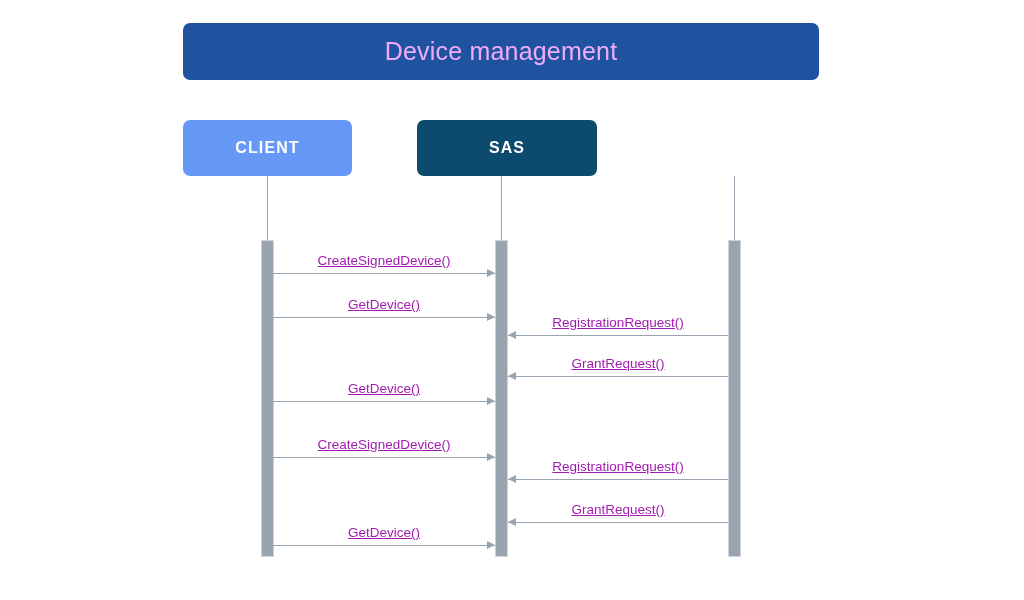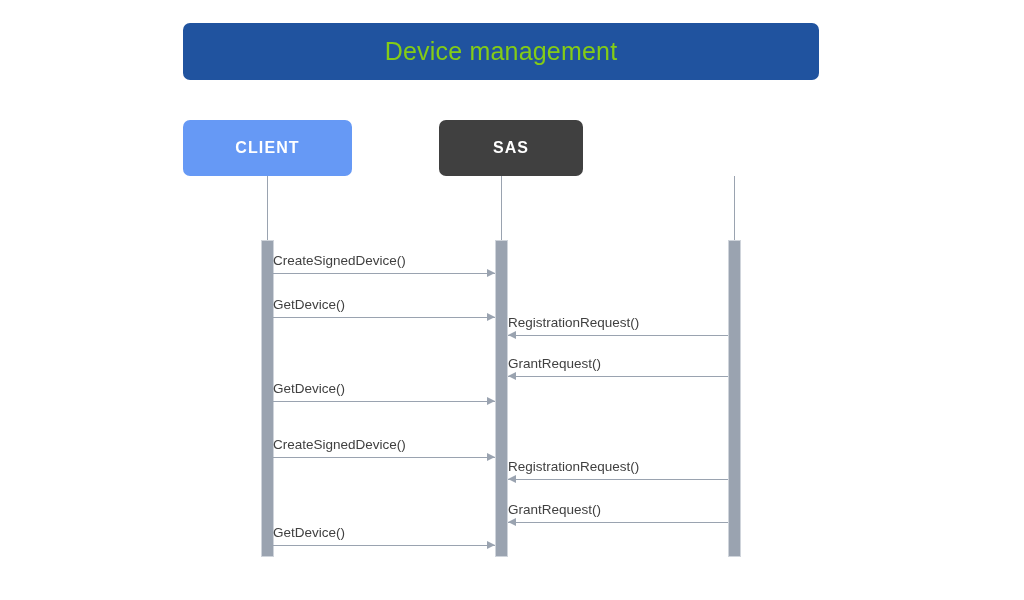--- a/index.html
+++ b/index.html
@@ -32,21 +32,21 @@
     width: 636px;
     height: 57px;
     border-radius: 7px;
     background: #20539f;
     display: flex;
     align-items: center;
     justify-content: center;
     box-sizing: border-box;
   }
   .title-bar .title-text {
-    color: #84cc16;
+    color: #f0abfc;
     font-size: 25px;
     font-weight: 400;
     letter-spacing: 0.2px;
     line-height: 1;
   }
 
   
   .participant {
     position: absolute;
     top: 120px;
@@ -58,21 +58,21 @@
     box-sizing: border-box;
   }
   .participant .participant-label {
     color: #ffffff;
     font-size: 16px;
     font-weight: 700;
     letter-spacing: 1.1px;
     line-height: 1;
   }
   .p-client { left: 183px;  width: 169px; background: #6699f5; }
-  .p-sas    { left: 417px;  width: 144px; background: #404040; margin-left: 22px; }
+  .p-sas    { left: 417px;  width: 180px; background: #0c4a6e; }
   .p-cbsd   { left: 650px;  width: 169px; background: #4285f4; }
 
   
   .lifeline {
     position: absolute;
     top: 176px;
     width: 1px;
     height: 65px;
     background: #9aa3b0;
   }
@@ -105,26 +105,27 @@
     top: 0;
     height: 1px;
     width: 100%;
     background: #9aa3b0;
   }
   .message .msg-label {
     position: absolute;
     left: 0;
     width: 100%;
     bottom: 6px;
-    text-align: left;
-    color: #404040;
+    text-align: center;
+    color: #a21caf;
     font-size: 13.5px;
     font-weight: 400;
     line-height: 1;
     white-space: nowrap;
+    text-decoration: underline;
   }
   
   .message .arrow-head {
     position: absolute;
     top: -4px;
     width: 0;
     height: 0;
     border-top: 4.5px solid transparent;
     border-bottom: 4.5px solid transparent;
   }

